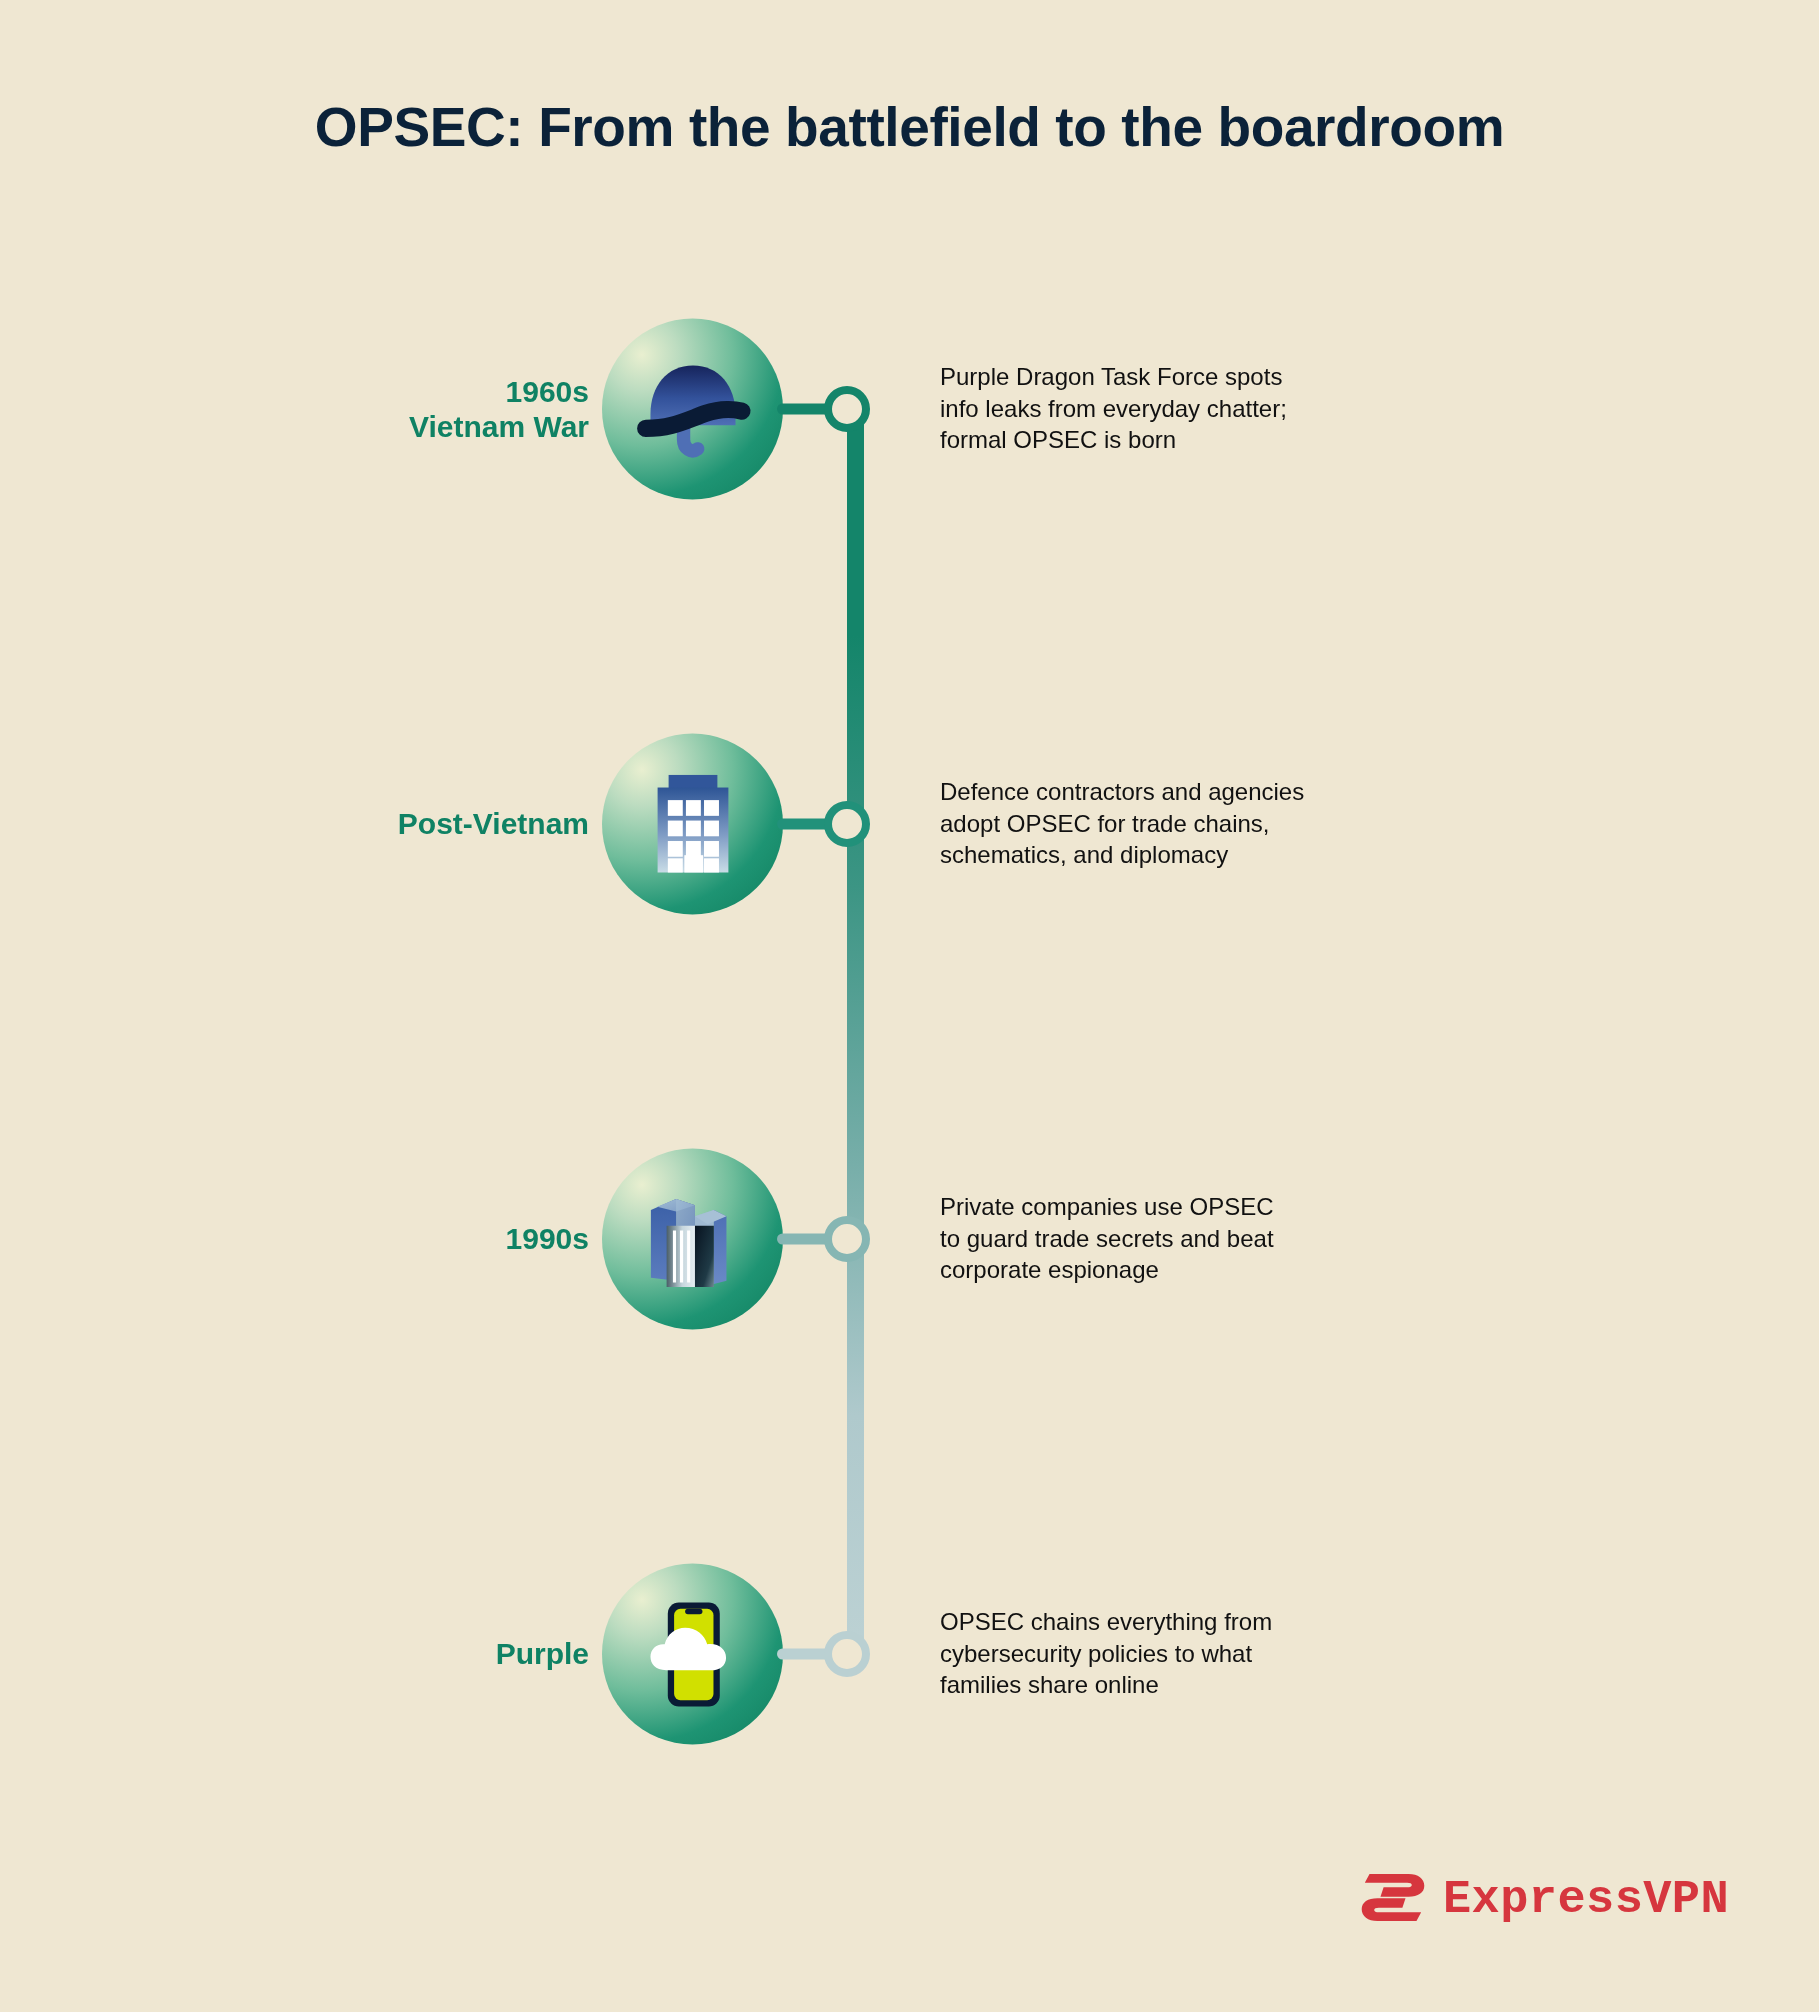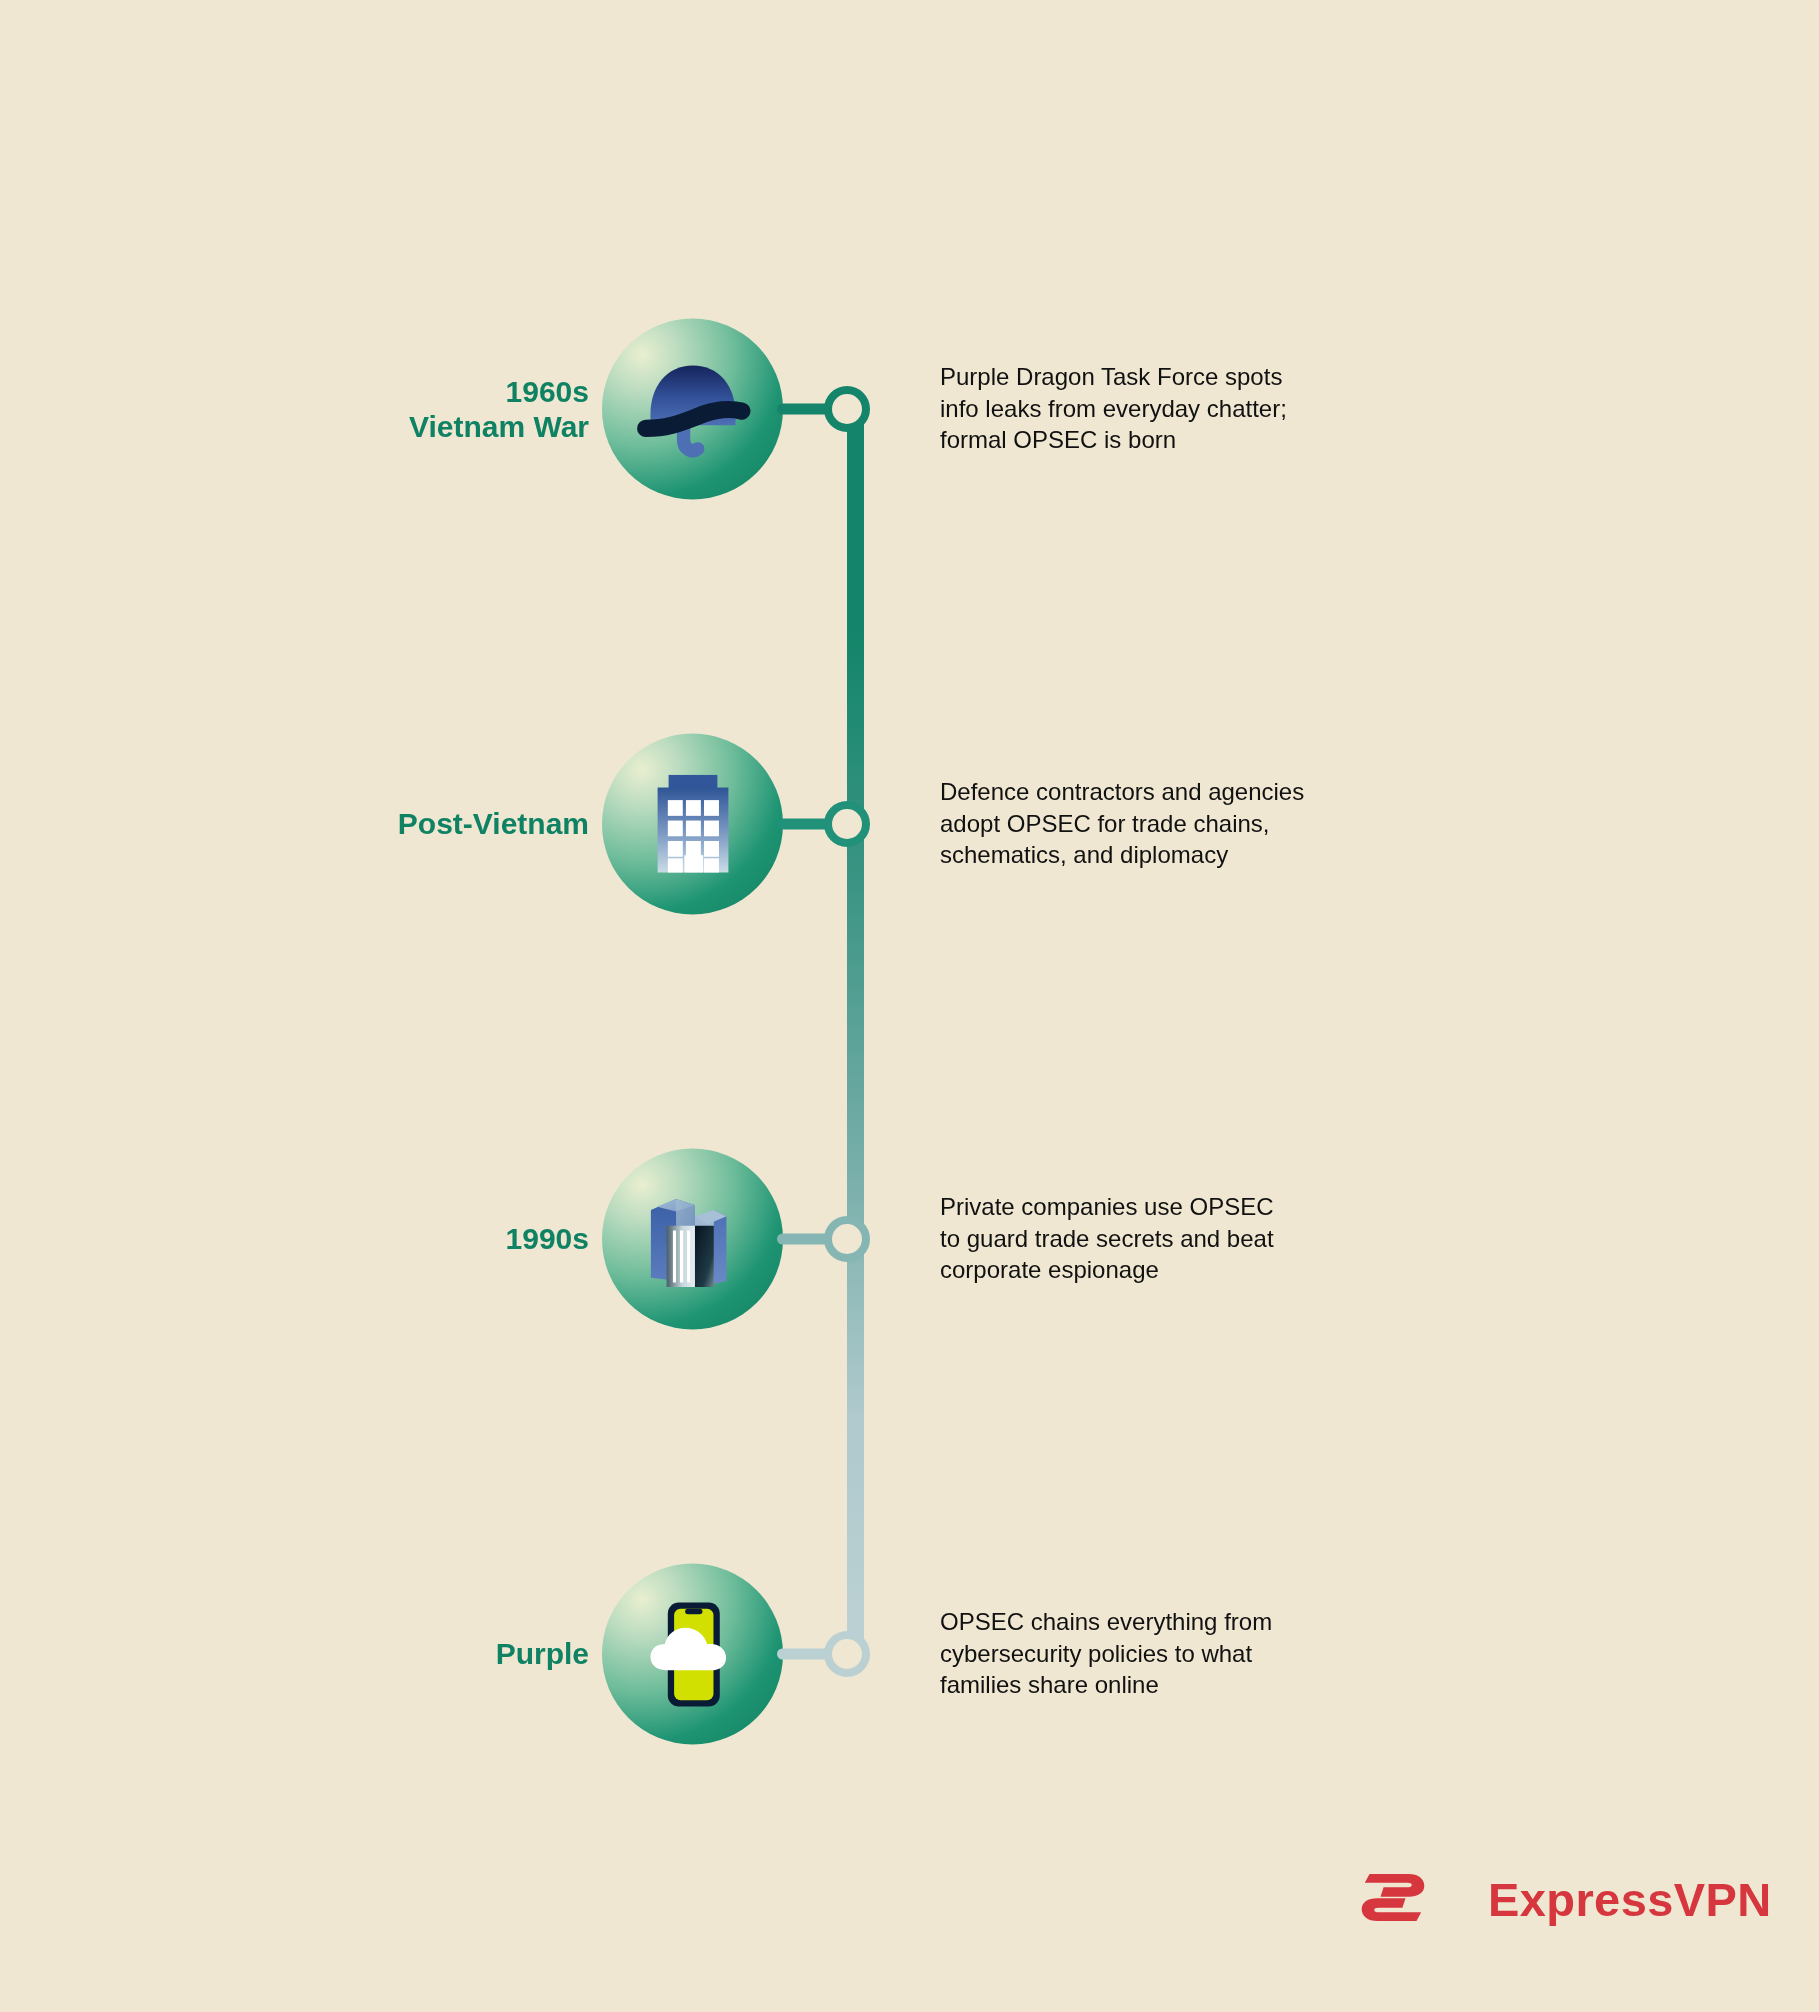--- a/index.html
+++ b/index.html
@@ -138,34 +138,34 @@
   .logo {
     position: absolute;
     left: 1357px;
     top: 1869px;
     display: flex;
     align-items: center;
     gap: 14px;
   }
   .logo-mark { display: block; }
   .logo-word {
-    font-family: Liberation Sans, sans-serif;
+    font-family: Liberation Mono, monospace;
     font-size: 47px;
     font-weight: 700;
     color: #D6363E;
     letter-spacing: 0.4px;
     line-height: 1;
-    margin-left: 45px;
   }
 </style>
 </head>
 <body>
 
 <div class="page">
 
+  <div class="title">OPSEC: From the battlefield to the boardroom</div>
 
   <div class="spine"></div>
 
   <div class="row r0">
     <div class="era-label">1960s
 Vietnam War</div>
 
     <div class="bubble">
       <span>
         <svg width="126" height="126" viewBox="0 0 160 160">

